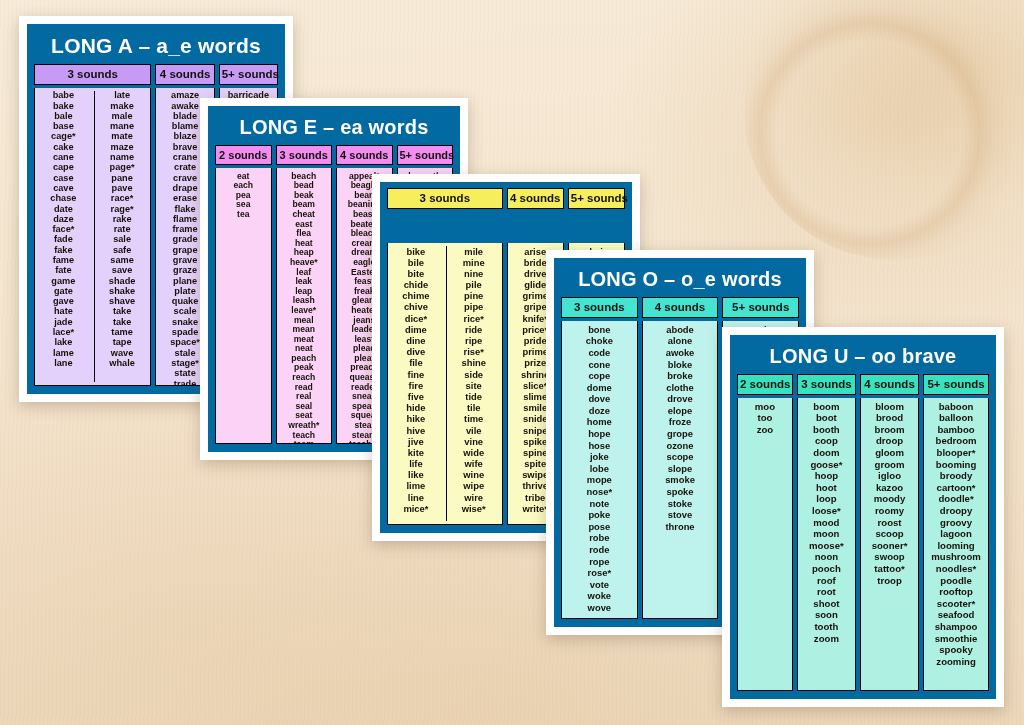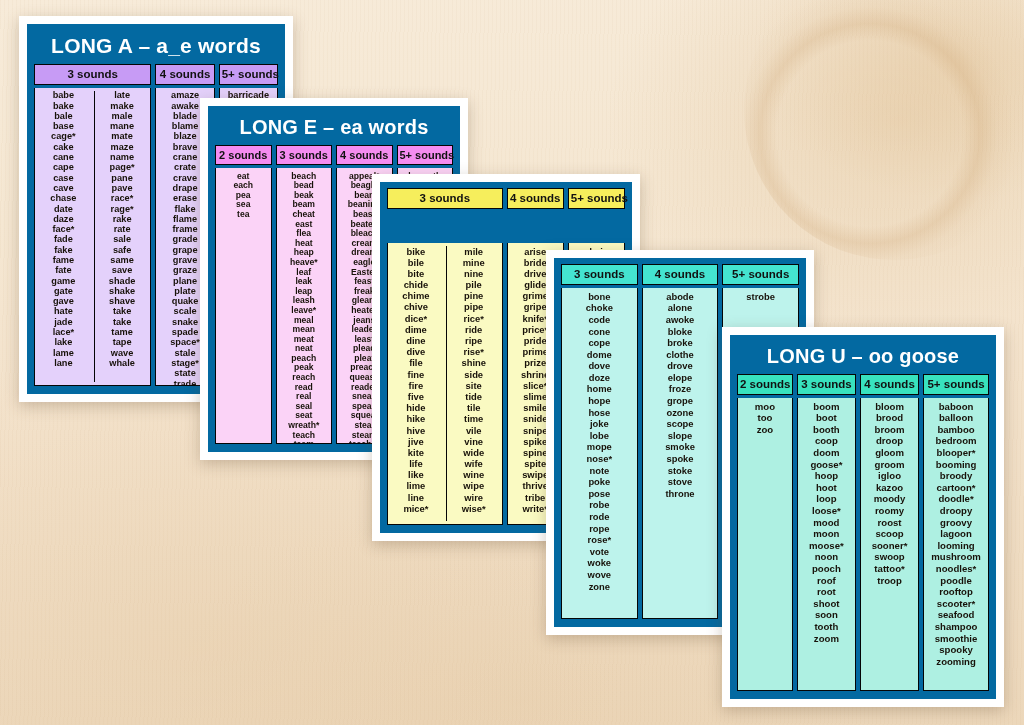--- a/index.html
+++ b/index.html
@@ -505,20 +505,21 @@
               <div class="word">admire</div>
             </div>
         </div>
       </div>
     </div>
   </div>
 </div>
 
 <div class="poster" id="poster-o">
   <div class="poster-inner">
+    <div class="poster-title">LONG O – o_e words</div>
     <div class="cols">
       <div class="col c1">
         <div class="col-head">3 sounds</div>
         <div class="col-body">
           <div class="subcol">
               <div class="word">bone</div>
               <div class="word">choke</div>
               <div class="word">code</div>
               <div class="word">cone</div>
               <div class="word">cope</div>
@@ -578,21 +579,21 @@
               <div class="word">strobe</div>
             </div>
         </div>
       </div>
     </div>
   </div>
 </div>
 
 <div class="poster" id="poster-u">
   <div class="poster-inner">
-    <div class="poster-title">LONG U – oo goose</div>
+    <div class="poster-title">LONG U – oo brave</div>
     <div class="cols">
       <div class="col c1">
         <div class="col-head">2 sounds</div>
         <div class="col-body">
           <div class="subcol">
               <div class="word">moo</div>
               <div class="word">too</div>
               <div class="word">zoo</div>
             </div>
         </div>

